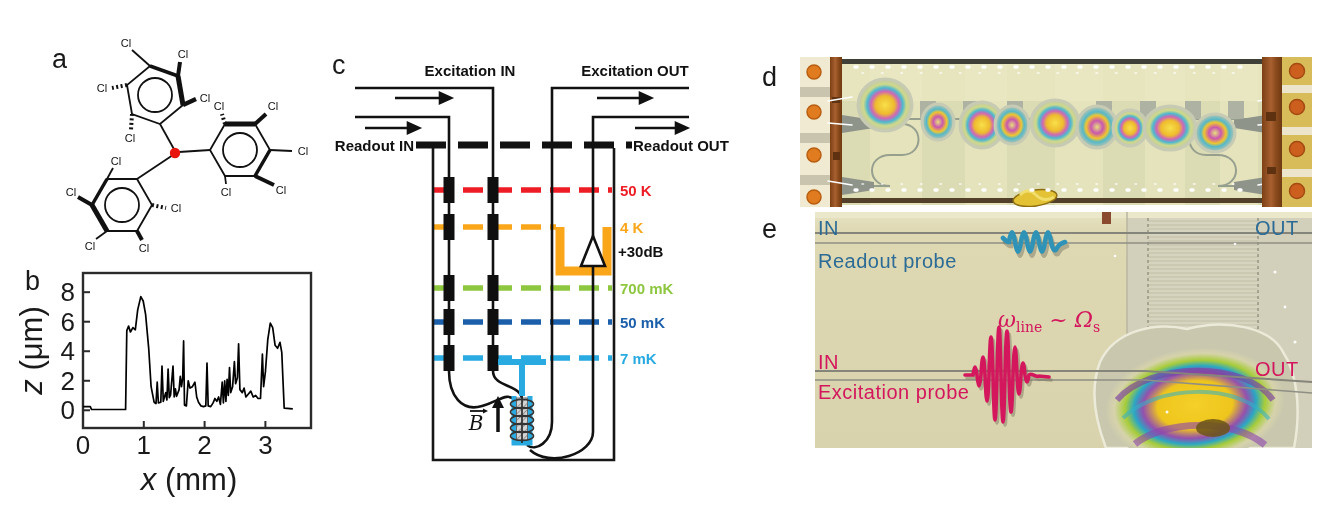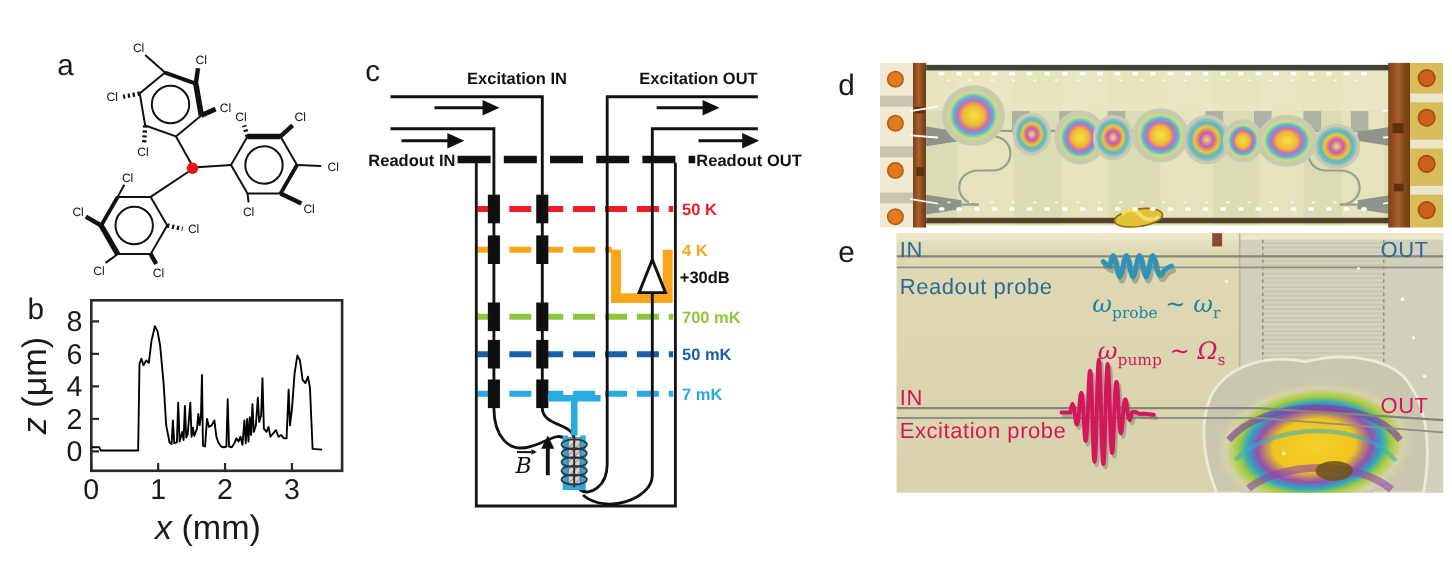--- a/index.html
+++ b/index.html
@@ -396,24 +396,19 @@
       </g>
     </svg>
 
     <div class="abs etext" style="left: 3px; top: 5px; color: rgb(43, 107, 150);">IN</div>
     <div class="abs etext" style="left: 440px; top: 5px; color: rgb(43, 107, 150);">OUT</div>
     <div class="abs etext" style="left: 3px; top: 38px; color: rgb(43, 107, 150);">Readout probe</div>
     <div class="abs etext" style="left: 3px; top: 139px; color: rgb(212, 23, 92);">IN</div>
     <div class="abs etext" style="left: 440px; top: 146px; color: rgb(212, 23, 92);">OUT</div>
     <div class="abs etext" style="left: 3px; top: 169px; color: rgb(212, 23, 92);">Excitation probe</div>
 
-    <div class="abs formula" style="left: 178px; top: 53px; color: rgb(31, 131, 168);">
-      <span class="base">ω</span><sub>probe</sub>
-      <span>~</span>
-      <span class="base">ω</span><sub>r</sub>
-    </div>
     <div class="abs formula" style="left: 183px; top: 95px; color: rgb(212, 23, 92);">
-      <span class="base">ω</span><sub>pump</sub>
+      <span class="base">ω</span><sub>line</sub>
       <span>~</span>
       <span class="base">Ω</span><sub>s</sub>
     </div>
   </div>
 </div>
 
 </body></html>

